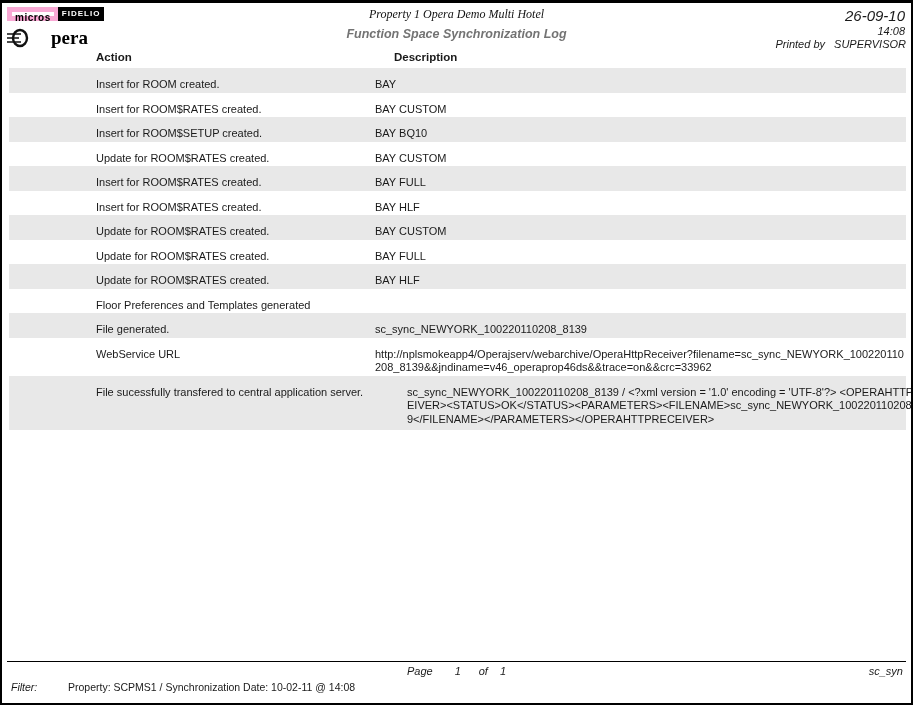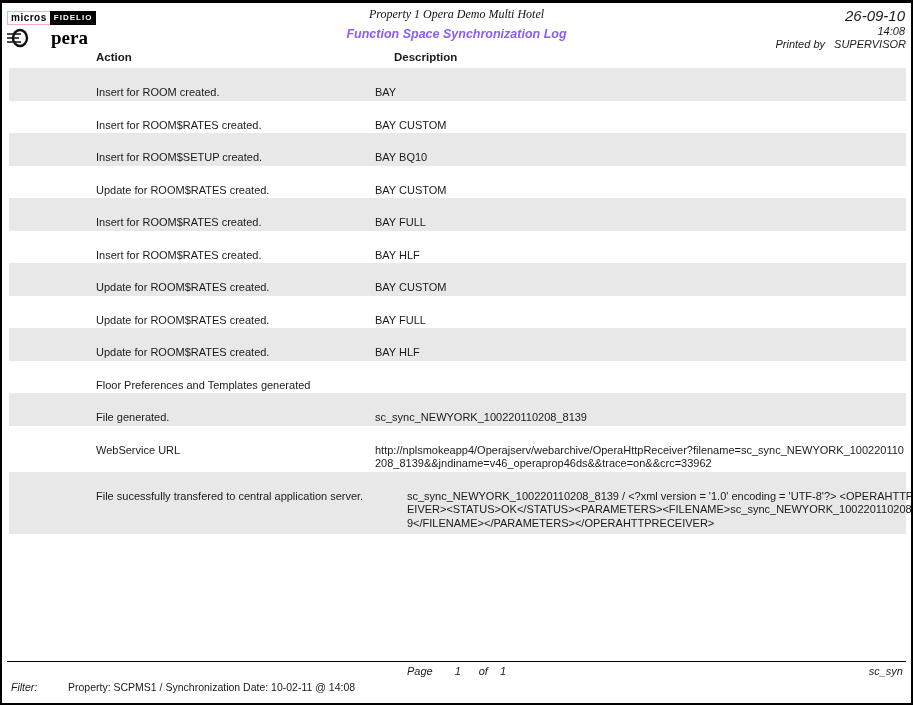--- a/index.html
+++ b/index.html
@@ -13,21 +13,21 @@
     background: #fff;
     border: 2px solid #000;
     border-top-width: 3px;
     overflow: hidden;
   }
 
   
   .logo-block { position: absolute; top: 4px; left: 5px; }
   .mf-logo { display: inline-flex; align-items: stretch; height: 14px; }
   .mf-micros {
-    background: #fff; color: #000; border: 1px solid #f9a8d4;
+    background: #fff; color: #000; border: 5px solid #f9a8d4;
     font-size: 10px; font-weight: bold; line-height: 12px; padding: 0 3px;
     letter-spacing: 0.5px;
   }
   .mf-fidelio {
     background: #000; color: #fff;
     font-size: 8px; font-weight: bold; line-height: 14px; padding: 0 4px;
     letter-spacing: 1px; margin-left: -1px;
   }
   .opera-logo { display: flex; align-items: center; margin-top: 3px; height: 20px; }
   .opera-rest {
@@ -35,34 +35,34 @@
     font-size: 19px; font-weight: bold; color: #000000; letter-spacing: 0px;
     margin-left: -2px; line-height: 20px; padding-left: 24px;
   }
 
   .report-title {
     position: absolute; top: 4px; left: 0; width: 100%;
     text-align: center; font-size: 12px; font-style: italic; color: #111; font-family: Liberation Serif, serif;
   }
   .report-subtitle {
     position: absolute; top: 24px; left: 0; width: 100%;
-    text-align: center; font-size: 12.5px; font-style: italic; font-weight: bold; color: #8b5cf6;
+    text-align: center; font-size: 12.5px; font-style: italic; font-weight: bold; color: #737373;
   }
   .hdr-date  { position: absolute; top: 4px;  right: 6px; font-size: 15px; font-style: italic; }
   .hdr-time  { position: absolute; top: 22px; right: 6px; font-size: 11px; font-style: italic; }
   .hdr-printedby-label { position: absolute; top: 35px; right: 86px; font-size: 11px; font-style: italic; }
   .hdr-printedby-value { position: absolute; top: 35px; right: 5px;  font-size: 11px; font-style: italic; }
 
   
   .sync-table { position: absolute; top: 48px; left: 7px; width: 897px; }
   .thead { display: flex; margin-bottom: 5px; }
   .th { font-size: 11.5px; font-weight: bold; color: #1a1a1a; padding-left: 19px; }
   .row { display: flex; }
   .row:nth-child(odd) { background: #e8e8e8; }
-  .cell { font-size: 11px; line-height: 13.5px; padding-top: 18px; padding-bottom: 1px; }
+  .cell { font-size: 11px; line-height: 13.5px; padding-top: 10px; padding-bottom: 1px; }
   .cell.action, .th.action { width: 366px; padding-left: 87px; flex: none; }
   .cell.desc,   .th.desc   { width: 530px; flex: none; }
   .cell.desc { word-break: break-all; }
   .row.tall { padding-bottom: 3px; gap: 32px; }
 
   
   .footer-rule { position: absolute; left: 5px; right: 5px; top: 658px; border-top: 1px solid #000; }
   .page-line { position: absolute; top: 662px; left: 0; width: 100%; text-align: center;
                font-size: 11px; font-style: italic; }
   .page-line span { display: inline-block; }

